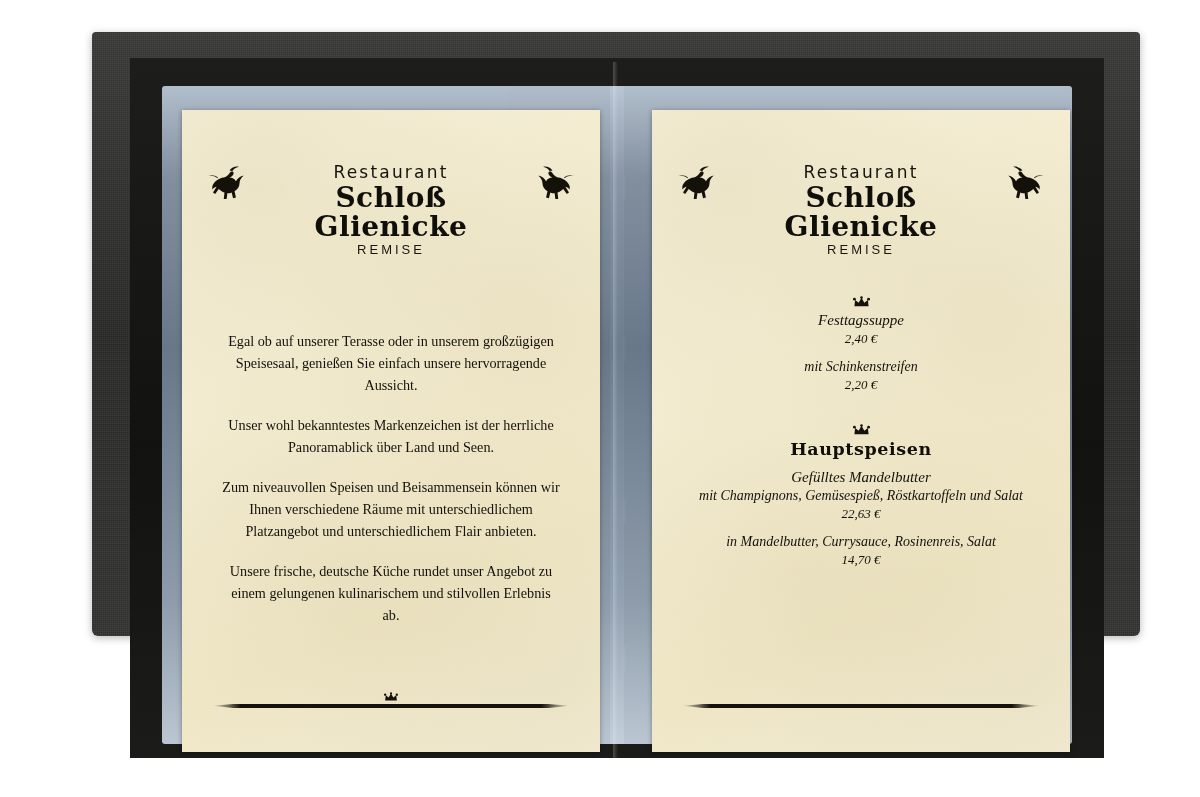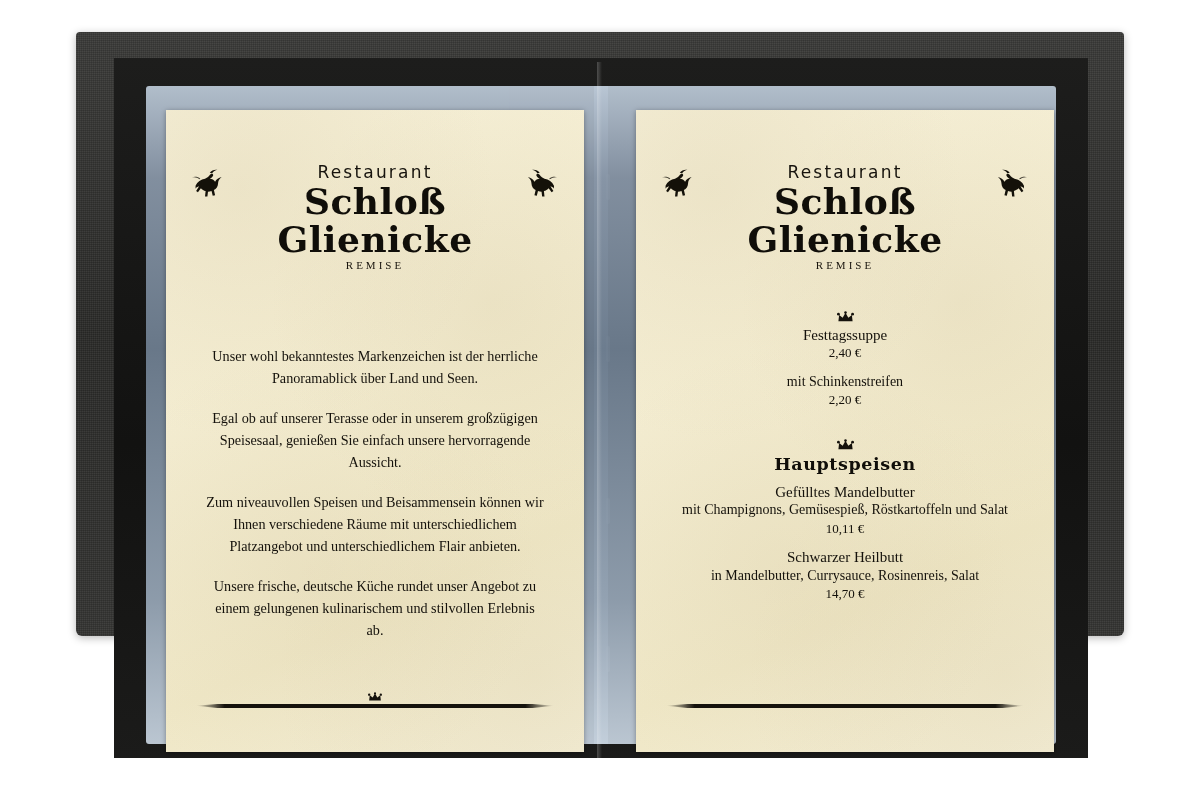--- a/index.html
+++ b/index.html
@@ -9,21 +9,21 @@
     height: 797px;
     background: #ffffff;
     font-family: "Liberation Serif", serif;
     overflow: hidden;
     position: relative;
   }
 
   
   #menu-folder {
     position: absolute;
-    left: 76px;
+    left: 92px;
     top: 32px;
     width: 1048px;
     height: 604px;
     background:
       repeating-linear-gradient(0deg, rgba(255,255,255,0.035) 0px, rgba(255,255,255,0.035) 1px, rgba(0,0,0,0.05) 1px, rgba(0,0,0,0.05) 2px),
       repeating-linear-gradient(90deg, rgba(255,255,255,0.03) 0px, rgba(255,255,255,0.03) 1px, rgba(0,0,0,0.05) 1px, rgba(0,0,0,0.05) 2px),
       linear-gradient(180deg, #3a3a38 0%, #2a2a28 50%, #343432 100%);
     border-radius: 4px 4px 6px 6px;
     box-shadow: 0 2px 9px rgba(0,0,0,0.28);
   }
@@ -114,28 +114,28 @@
   .lh-restaurant {
     font-family: "DejaVu Sans", sans-serif;
     font-size: 17px;
     letter-spacing: 2.2px;
     color: #16130d;
     margin-bottom: 2px;
   }
   .lh-name {
     font-family: "DejaVu Serif", serif;
     font-weight: bold;
-    font-size: 36px;
+    font-size: 28px;
     letter-spacing: .5px;
     color: #100e09;
     line-height: 1.05;
   }
   .lh-sub {
-    font-family: Liberation Serif, serif;
-    font-size: 11px;
+    font-family: Liberation Sans, sans-serif;
+    font-size: 13px;
     letter-spacing: 3px;
     color: #1a160f;
     margin-top: 1px;
   }
 
   
   #intro-block {
     margin-top: 74px;
     width: 340px;
     text-align: center;
@@ -160,21 +160,21 @@
 
   .section-title {
     font-family: "DejaVu Serif", serif;
     font-weight: bold;
     font-size: 17.5px;
     letter-spacing: .6px;
     margin-bottom: 9px;
     color: #100e09;
   }
 
-  .dish { margin-bottom: 11px; }
+  .dish { margin-bottom: 11px; font-style: italic; }
   .dish:last-child { margin-bottom: 0; }
   .dish-name { font-size: 15px; line-height: 1.25; }
   .dish-desc { font-size: 14px; line-height: 1.3; }
   .dish-price { font-size: 13px; line-height: 1.35; }
 
   
   .footer-rule {
     position: absolute;
     bottom: 44px;
     left: 30px;
@@ -242,22 +242,22 @@
         <svg class="pegasus flip" viewBox="0 0 60 54">
           <g fill="#141109">
             <path d="M6 30c3-7 9-11 16-12 3-1 6-3 8-6 1-2 3-3 5-2 1 1 1 3 0 4-1 2-3 3-5 4 4 0 7 2 9 5 2-4 6-7 11-8-4 3-6 7-6 11 0 5-3 9-7 11l2 9-4 1-2-8c-2 1-4 1-6 1l-1 8h-4l1-9c-3-1-6-3-8-5l-5 7-3-2 5-8c-3 1-5 2-6 4z"></path>
             <path d="M30 8c3-4 8-6 13-5-4 1-7 3-9 6z"></path>
             <path d="M14 18c-4-3-9-4-14-2 5-1 9 0 13 3z" opacity=".85"></path>
           </g>
         </svg>
       </div>
 
       <div id="intro-block">
+        <p>Egal ob auf unserer Terasse oder in unserem großzügigen Speisesaal, genießen Sie einfach unsere hervorragende Aussicht.</p>
         <p>Unser wohl bekanntestes Markenzeichen ist der herrliche Panoramablick über Land und Seen.</p>
-        <p>Egal ob auf unserer Terasse oder in unserem großzügigen Speisesaal, genießen Sie einfach unsere hervorragende Aussicht.</p>
         <p>Zum niveauvollen Speisen und Beisammensein können wir Ihnen verschiedene Räume mit unterschiedlichem Platzangebot und unterschiedlichem Flair anbieten.</p>
         <p>Unsere frische, deutsche Küche rundet unser Angebot zu einem gelungenen kulinarischem und stilvollen Erlebnis ab.</p>
       </div>
 
       <div class="footer-rule">
         <svg class="crown-sm" viewBox="0 0 24 16">
           <path fill="#15120c" d="M2 14h20l-1-9-5 4-4-7-4 7-5-4z"></path>
           <circle cx="2" cy="4" r="2" fill="#15120c"></circle>
           <circle cx="12" cy="1.8" r="1.8" fill="#15120c"></circle>
           <circle cx="22" cy="4" r="2" fill="#15120c"></circle>
@@ -322,25 +322,24 @@
             <circle cx="2" cy="4" r="2" fill="#15120c"></circle>
             <circle cx="12" cy="1.8" r="1.8" fill="#15120c"></circle>
             <circle cx="22" cy="4" r="2" fill="#15120c"></circle>
           </svg>
           <div class="section-title">Hauptspeisen</div>
 
 
           <div class="dish">
             <div class="dish-name">Gefülltes Mandelbutter</div>
             <div class="dish-desc">mit Champignons, Gemüsespieß, Röstkartoffeln und Salat</div>
-            <div class="dish-price">10,11 €</div>
+            <div class="dish-price">22,63 €</div>
           </div>
 
           <div class="dish">
-            <div class="dish-name">Schwarzer Heilbutt</div>
             <div class="dish-desc">in Mandelbutter, Currysauce, Rosinenreis, Salat</div>
             <div class="dish-price">14,70 €</div>
           </div>
         </div>
 
       </div>
 
       <div class="footer-rule">
         <div class="rule-line"></div>
       </div>

